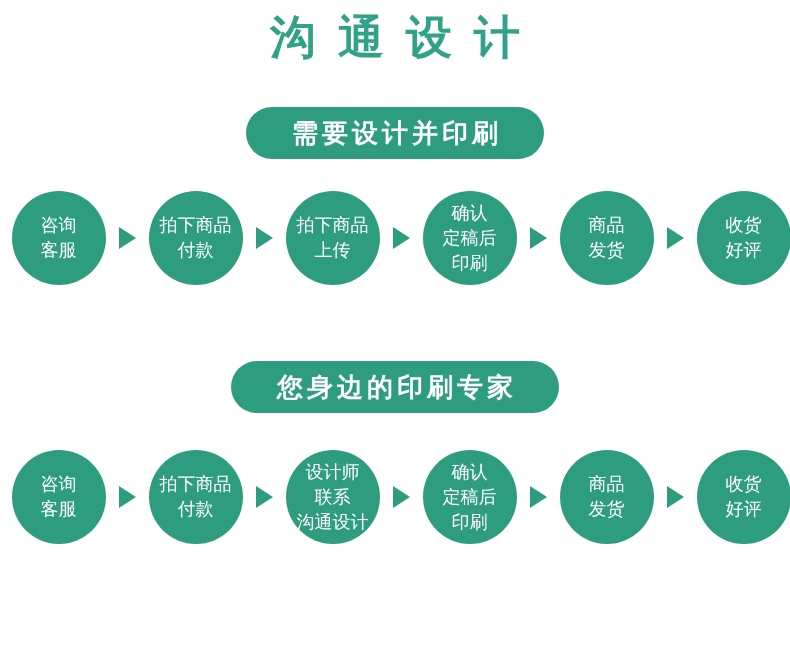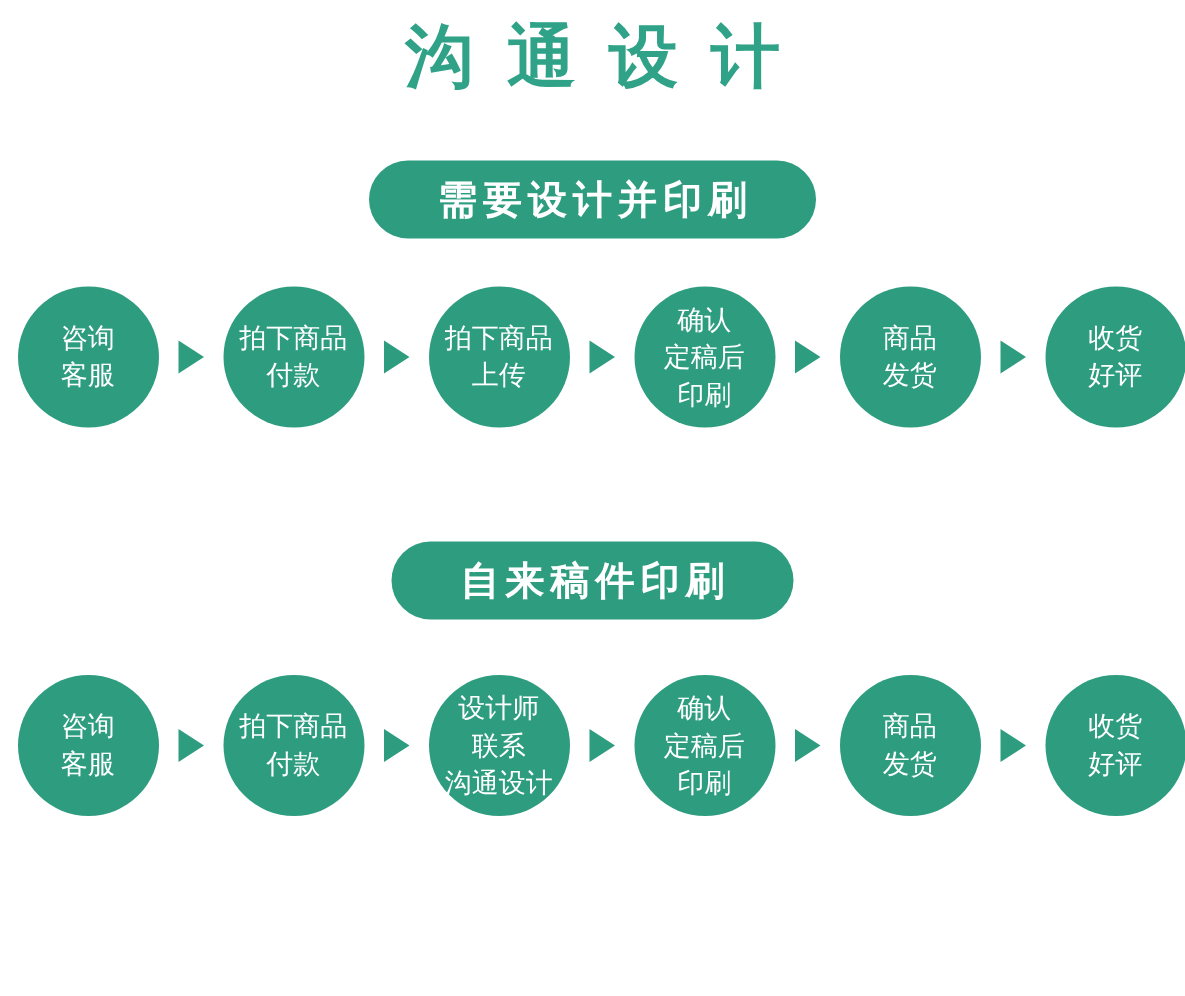--- a/index.html
+++ b/index.html
@@ -124,21 +124,21 @@
       </div>
       <span class="arrow-right"></span>
       <div class="step-circle">
         <span class="step-label">收货
 好评</span>
       </div>
     </div>
   </section>
 
   <section class="flow flow-2">
-    <div class="flow-banner">自来稿件印刷</div>
+    <div class="flow-banner">您身边的印刷专家</div>
     <div class="steps-row">
       <div class="step-circle">
         <span class="step-label">咨询
 客服</span>
       </div>
       <span class="arrow-right"></span>
       <div class="step-circle">
         <span class="step-label">拍下商品
 付款</span>
       </div>

